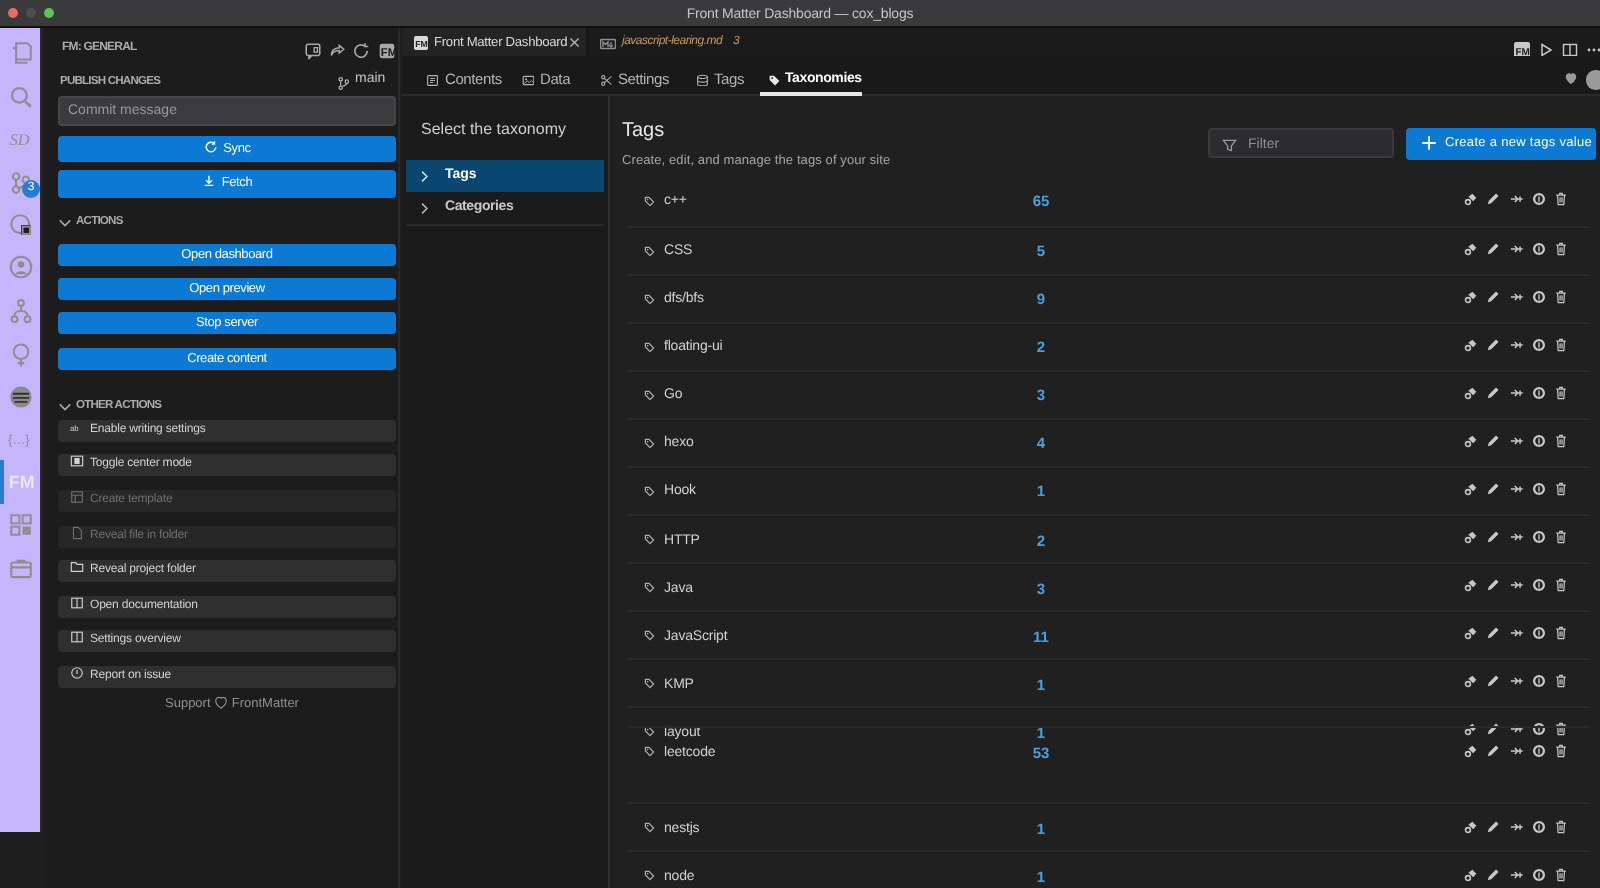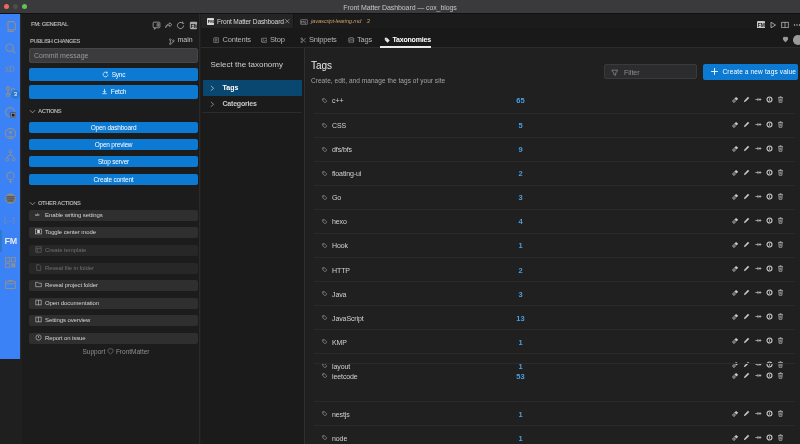--- a/index.html
+++ b/index.html
@@ -7,21 +7,21 @@
 .abs { position:absolute; }
 
 
 #titlebar { position:absolute; left:0; top:0; width:800px; height:14px; background:#3a3a3c;
   border-bottom:1px solid #111; }
 .tl { position:absolute; top:4.2px; width:5px; height:5px; border-radius:50%; }
 #ttext { position:absolute; top:0; left:0; width:800px; height:14px; line-height:15px;
   text-align:center; font-size:7px; color:#c5c5c5; letter-spacing:-0.1px; }
 
 
-#actbar { position:absolute; left:0; top:14px; width:21px; height:345px; background:#3b82f6;
+#actbar { position:absolute; left:0; top:14px; width:21px; height:402px; background:#c4b5fd;
   border-right:1px solid #2a2a2b; }
 .aic { position:absolute; left:4px; width:13px; height:13px; }
 
 
 #sidebar { position:absolute; left:22px; top:14px; width:178px; height:430px; background:#1c1c1d;
   border-right:1px solid #2a2a2b; }
 .sbtn { position:absolute; left:7px; width:169px; border-radius:2px; font-size:6.5px;
   color:#fff; text-align:center; white-space:nowrap; letter-spacing:-0.2px; }
 .blue { background:#0c79d3; }
 .gray { background:#2f2f2f; color:#d2d2d2; text-align:left; }
@@ -251,27 +251,27 @@
   <svg class="nic" style="left:11.5px;" viewBox="0 0 16 16">
       <rect x="2" y="2" width="12" height="12" rx="1" fill="none" stroke="#b3b3b3" stroke-width="1.4"></rect>
       <path d="M5 5.5h6M5 8h6M5 10.5h4" stroke="#b3b3b3" stroke-width="1.2"></path>
     </svg>
   <span class="nitem" style="left:21.5px;">Contents</span>
   <svg class="nic" style="left:59.5px;" viewBox="0 0 16 16">
       <rect x="1.5" y="3" width="13" height="10" rx="1" fill="none" stroke="#b3b3b3" stroke-width="1.4"></rect>
       <circle cx="5" cy="6.5" r="1.2" fill="#b3b3b3"></circle>
       <path d="M3 11.5l3.5-3 2.5 2 2.5-2.5 2 2" fill="none" stroke="#b3b3b3" stroke-width="1.2"></path>
     </svg>
-  <span class="nitem" style="left:69px;">Stop</span>
+  <span class="nitem" style="left:69px;">Data</span>
   <svg class="nic" style="left:99px;" viewBox="0 0 16 16">
       <circle cx="4" cy="4" r="2" fill="none" stroke="#b3b3b3" stroke-width="1.3"></circle>
       <circle cx="4" cy="12" r="2" fill="none" stroke="#b3b3b3" stroke-width="1.3"></circle>
       <path d="M5.5 5.5L14 13M5.5 10.5L14 3" stroke="#b3b3b3" stroke-width="1.3"></path>
     </svg>
-  <span class="nitem" style="left:108px;">Snippets</span>
+  <span class="nitem" style="left:108px;">Settings</span>
   <svg class="nic" style="left:147px;" viewBox="0 0 16 16">
       <ellipse cx="8" cy="3.5" rx="6" ry="2" fill="none" stroke="#b3b3b3" stroke-width="1.3"></ellipse>
       <path d="M2 3.5v9c0 1.1 2.7 2 6 2s6-.9 6-2v-9M2 8c0 1.1 2.7 2 6 2s6-.9 6-2" fill="none" stroke="#b3b3b3" stroke-width="1.3"></path>
     </svg>
   <span class="nitem" style="left:156px;">Tags</span>
   <svg class="nic" style="left:182.5px;" viewBox="0 0 16 16">
       <path d="M2 2h5.3L14 8.7 8.7 14 2 7.3z" fill="#e8e8e8"></path>
       <circle cx="5.2" cy="5.2" r="1.1" fill="#19191a"></circle>
     </svg>
   <span class="nitem" style="left:191.5px; color:#fff; font-weight:bold; font-size:7px;">Taxonomies</span>
@@ -558,21 +558,21 @@
           <path d="M2.5 3.5h11M6.5 3.5v-2h3v2M4 3.5l.8 11h6.4l.8-11M6.9 6v6M9.1 6v6" fill="none" stroke="#c8c8c8" stroke-width="1.4"></path>
         </svg>
 </span>
     </div>
 <div class="trow" style="top:256.9px;border-top:1px solid #2a2a2c;">
 <svg class="tagic" viewBox="0 0 16 16">
         <path d="M2 2h5.3L14 8.7 8.7 14 2 7.3z" fill="none" stroke="#b0b0b0" stroke-width="1.7"></path>
         <circle cx="5.2" cy="5.2" r="1.2" fill="#b0b0b0"></circle>
       </svg>
 <span class="tname">JavaScript</span>
-<span class="tcount">13</span>
+<span class="tcount">11</span>
 <span class="racts">
 <svg class="ric" viewBox="0 0 16 16">
           <path d="M9.5 2l4.5 4.5-3.5 4L5 5.5z" fill="#c8c8c8"></path>
           <circle cx="4.5" cy="11.5" r="2.8" fill="none" stroke="#c8c8c8" stroke-width="1.8"></circle>
         </svg>
 <svg class="ric" viewBox="0 0 16 16">
           <path d="M2 14l1.2-4L11.5 1.7l2.8 2.8L6 12.8z" fill="#c8c8c8"></path>
         </svg>
 <svg class="ric" viewBox="0 0 16 16">
           <path d="M1 8h6.5M5.5 4.5L9 8l-3.5 3.5M11.5 5v6M8.5 8H14.5" fill="none" stroke="#c8c8c8" stroke-width="1.7"></path>

